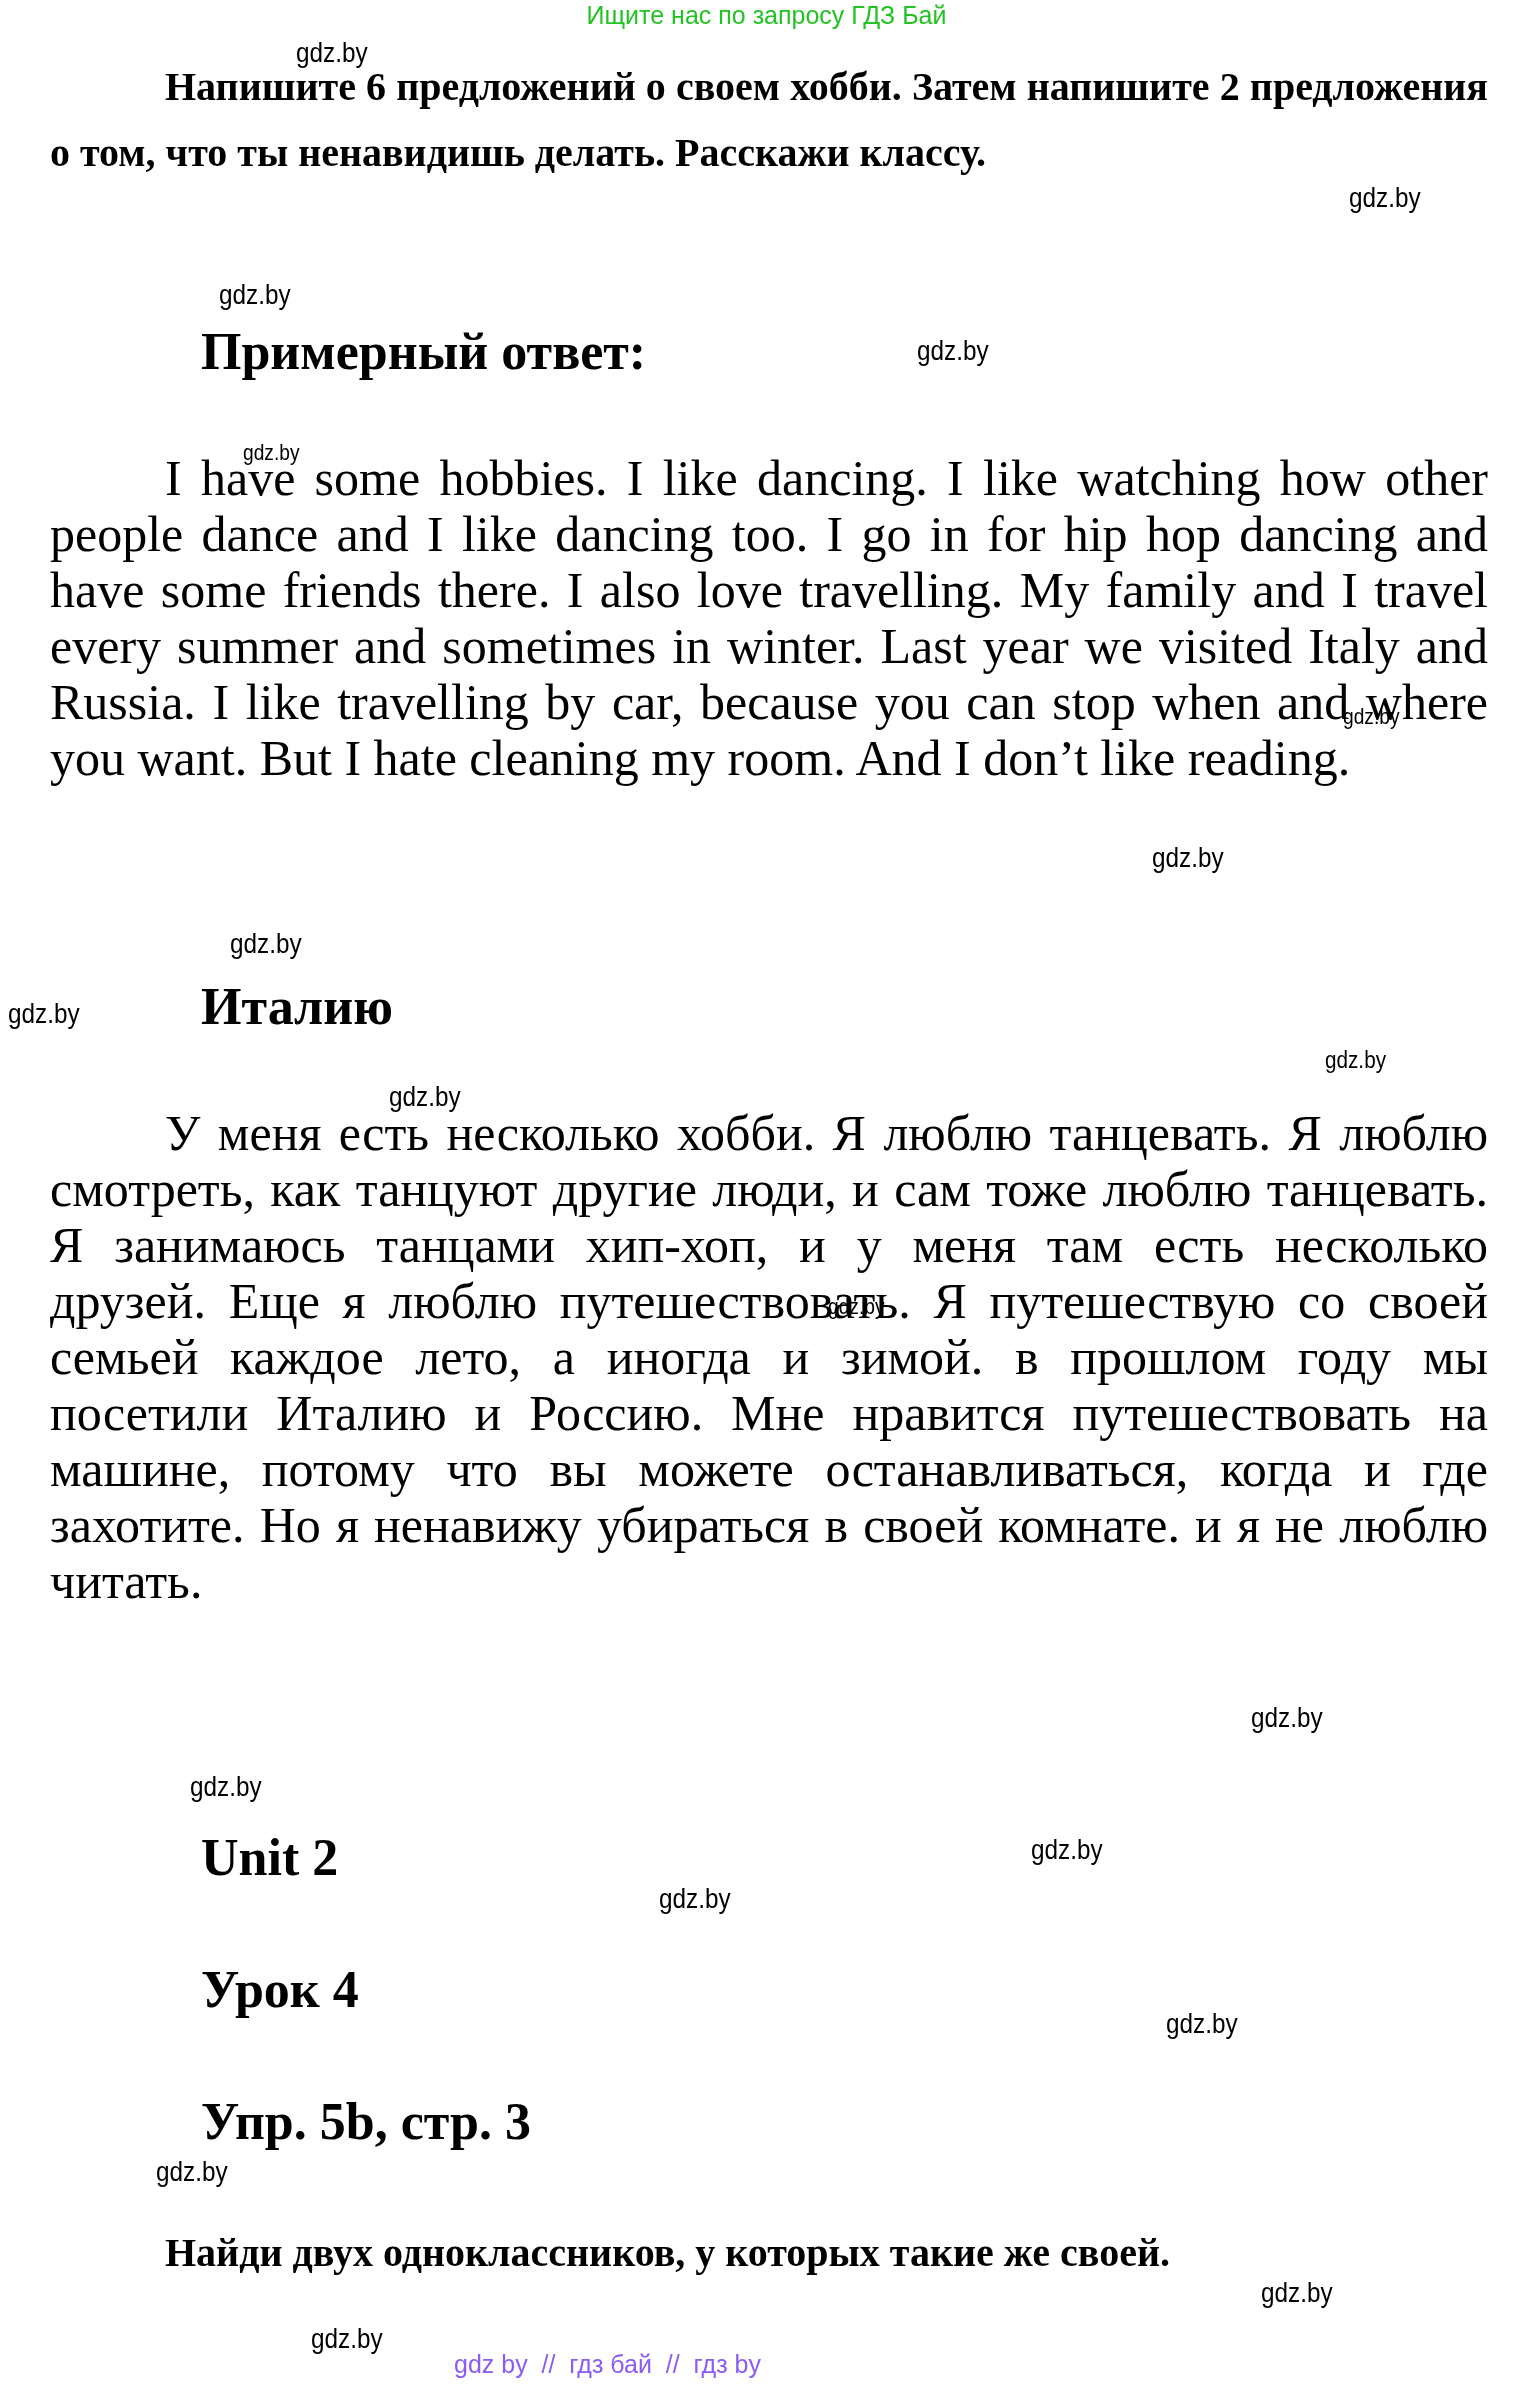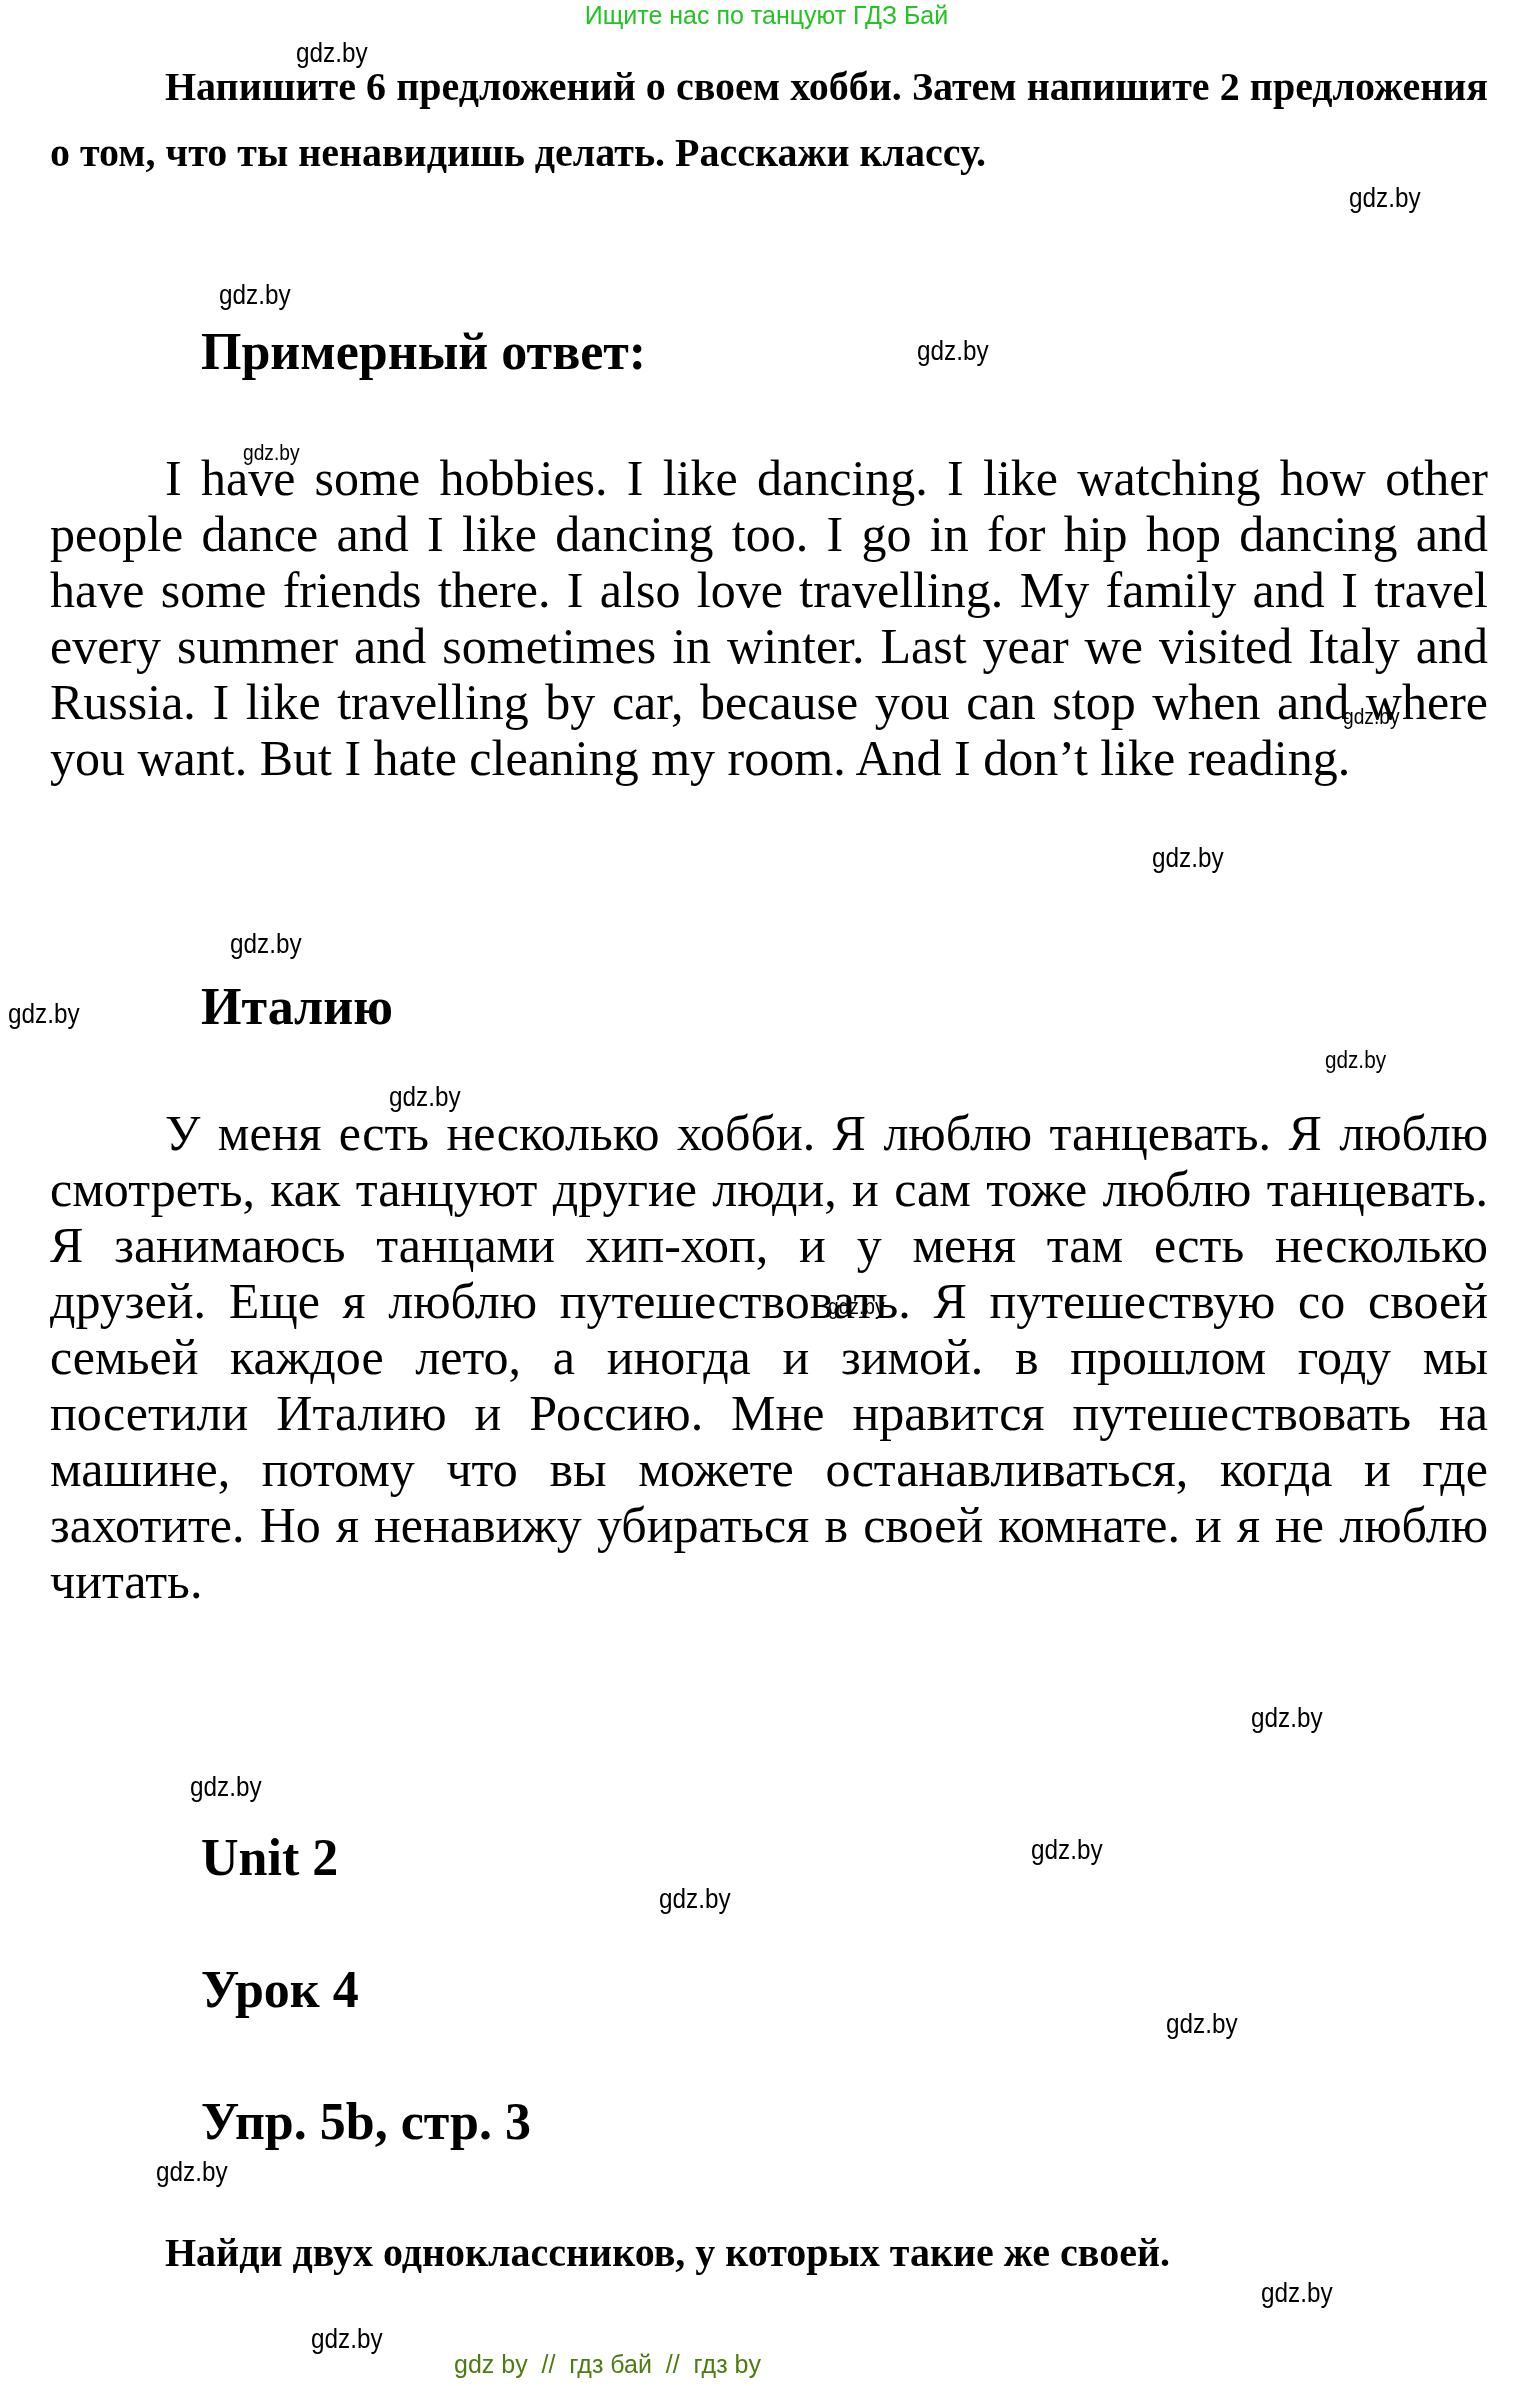--- a/index.html
+++ b/index.html
@@ -1,29 +1,29 @@
 <!DOCTYPE html>
 <html><head>
 <meta charset="utf-8">
 <style>
   html, body { margin:0; padding:0; background:#ffffff; }
   body { width:1533px; height:2386px; position:relative; overflow:hidden; }
   .top-banner { position:absolute; top:0; left:0; width:1533px; text-align:center; font-family:"Liberation Sans", sans-serif; font-size:25px; color:#22c322; line-height:31px; }
-  .footer { position:absolute; top:2348px; left:0; width:1215px; text-align:center; font-family:"Liberation Sans", sans-serif; font-size:25px; color:#4d7c0f; line-height:33px; }
+  .footer { position:absolute; top:2348px; left:0; width:1215px; text-align:center; font-family:"Liberation Sans", sans-serif; font-size:25px; color:#8b5cf6; line-height:33px; }
   .wm { position:absolute; font-family:"Liberation Sans", sans-serif; font-size:27px; color:#000; line-height:29px; white-space:nowrap; transform:scaleX(0.9); transform-origin:left top; }
   .block { position:absolute; left:50px; width:1438px; font-family:"Liberation Serif", serif; color:#000; }
   .bold { font-weight:bold; font-size:40px; line-height:66px; }
   .para { font-size:50px; line-height:56px; text-align:justify; text-indent:115px; margin:0; }
   .heading { position:absolute; left:165px; font-family:"Liberation Serif", serif; font-weight:bold; font-size:52px; line-height:58px; color:#000; white-space:nowrap;margin-left:36px; }
   .indent { text-indent:115px; text-align:justify; margin:0; }
 </style>
 </head>
 <body>
 
-<div class="top-banner">Ищите нас по танцуют ГДЗ Бай</div>
+<div class="top-banner">Ищите нас по запросу ГДЗ Бай</div>
 
 <div class="wm" style="left:296px;top:39px;">gdz.by</div>
 <div class="wm" style="left:1349px;top:184px;">gdz.by</div>
 <div class="wm" style="left:219px;top:281px;">gdz.by</div>
 <div class="wm" style="left:917px;top:337px;">gdz.by</div>
 <div class="wm" style="left:243px;top:439px;font-size:21.3px;">gdz.by</div>
 <div class="wm" style="left:1343px;top:703px;font-size:21.3px;">gdz.by</div>
 <div class="wm" style="left:1152px;top:844px;">gdz.by</div>
 <div class="wm" style="left:230px;top:930px;">gdz.by</div>
 <div class="wm" style="left:7.8px;top:1000px;">gdz.by</div>

